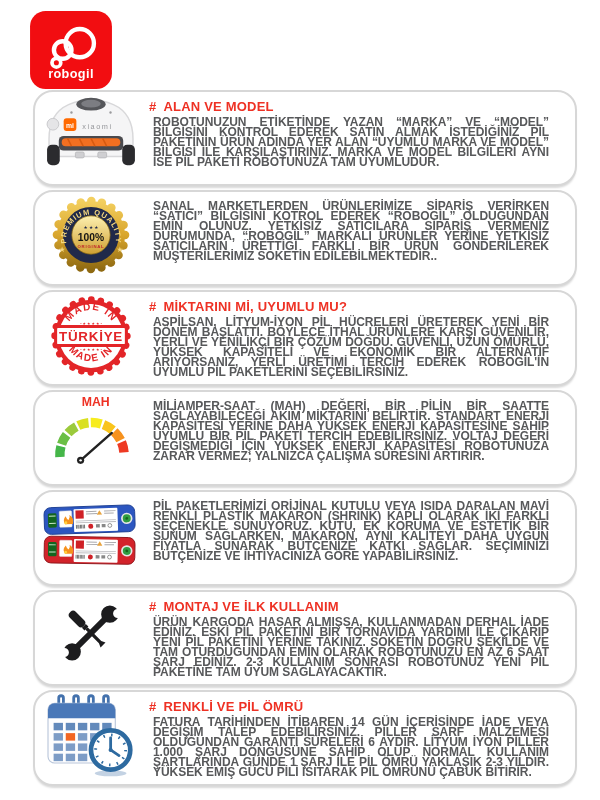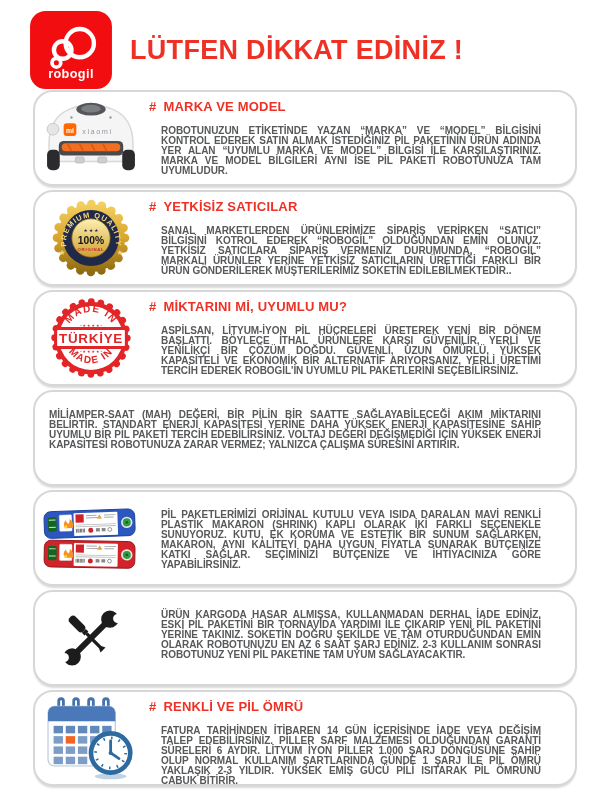--- a/index.html
+++ b/index.html
@@ -10,42 +10,41 @@
   .page-header{display:flex;align-items:center;gap:18px;padding:16px 0 0 30px;height:84px;box-sizing:border-box}
   .logo-svg{display:block}
   .page-title{font-size:27px;font-weight:800;color:#EE3124;letter-spacing:.3px;white-space:nowrap}
   .cards{display:flex;flex-direction:column;gap:4px;margin:6px 0 0 33px;width:544px}
   .card{
     box-sizing:border-box;height:96px;background:#fff;
     border:2px solid #D7D7D7;border-radius:20px;
     box-shadow:0 3px 2px -1px rgba(0,0,0,.15);
     display:flex;overflow:hidden;
   }
-  .icon-box{flex:0 0 112px;width:112px;display:flex;align-items:center;justify-content:center}
+  .icon-box{flex:0 0 112px;width:112px;display:flex;align-items:flex-start;justify-content:center}
   .content{flex:1;padding:6px 22px 0 2px}
   .heading{color:#EE3124;font-size:13px;font-weight:800;letter-spacing:.2px;margin:1px 0 3px 0;white-space:nowrap}
   .hash{margin-right:7px}
   .body-text{
-    margin:12px;font-size:10px;line-height:9.9px;font-weight:700;
+    margin:4px;font-size:12px;line-height:9.9px;font-weight:700;
     color:#57585A;text-align:justify;letter-spacing:-0.05px;
   }
   svg text{font-family:"Liberation Sans",sans-serif}
 </style>
 </head>
 <body>
 
 <div class="page-header">
   <svg class="logo-svg" width="82" height="78" viewBox="0 0 84 80">
     <rect x="0" y="0" width="84" height="80" rx="16" fill="#F20D11"></rect>
     <circle cx="51" cy="33" r="14.5" fill="none" stroke="#fff" stroke-width="4.5"></circle>
     <circle cx="33.5" cy="40" r="9" fill="none" stroke="#fff" stroke-width="4.5"></circle>
     <circle cx="27" cy="53" r="4.5" fill="none" stroke="#fff" stroke-width="3.8"></circle>
     <text x="42" y="69" font-size="13" font-weight="bold" fill="#fff" text-anchor="middle" letter-spacing="0.4">robogil</text>
   </svg>
-  <div class="page-title">LÜTFEN DİKKAT EDİNİZ !</div>
 </div>
 
 <div class="cards">
 
   <div class="card">
     <div class="icon-box">
       <svg width="98" height="82" viewBox="0 0 100 84">
         <path d="M7 62 L7 48 Q7 22 27 13 Q50 3 73 13 Q93 22 93 48 L93 62 Q93 66 88 66 L12 66 Q7 66 7 62 Z" fill="#F5F5F6" stroke="#D8D8DA" stroke-width="1.5"></path>
         <ellipse cx="50" cy="12.5" rx="15" ry="6.5" fill="#55565A"></ellipse>
         <ellipse cx="50" cy="12" rx="10" ry="4" fill="#7C7D82"></ellipse>
@@ -58,21 +57,21 @@
         <rect x="17" y="45" width="66" height="15" rx="5" fill="#4A4A4E"></rect>
         <rect x="20" y="47.5" width="60" height="8" rx="4" fill="#F26F21"></rect>
         <path d="M26 47.5 l4 8 M38 47.5 l4 8 M50 47.5 l4 8 M62 47.5 l4 8" stroke="#D85A10" stroke-width="1.6"></path>
         <rect x="5" y="54" width="13" height="21" rx="5" fill="#2B2B2E"></rect>
         <rect x="82" y="54" width="13" height="21" rx="5" fill="#2B2B2E"></rect>
         <rect x="34" y="61.5" width="9" height="6" rx="1.5" fill="#CFCFD2" stroke="#B5B5B8" stroke-width="0.8"></rect>
         <rect x="57" y="61.5" width="9" height="6" rx="1.5" fill="#CFCFD2" stroke="#B5B5B8" stroke-width="0.8"></rect>
       </svg>
     </div>
     <div class="content">
-      <div class="heading"><span class="hash">#</span><span>MARKA VE MODEL</span></div>
+      <div class="heading"><span class="hash">#</span><span>ALAN VE MODEL</span></div>
       <p class="body-text">ROBOTUNUZUN ETİKETİNDE YAZAN “MARKA” VE “MODEL” BİLGİSİNİ KONTROL EDEREK SATIN ALMAK İSTEDİĞİNİZ PİL PAKETİNİN ÜRÜN ADINDA YER ALAN “UYUMLU MARKA VE MODEL” BİLGİSİ İLE KARŞILAŞTIRINIZ. MARKA VE MODEL BİLGİLERİ AYNI İSE PİL PAKETİ ROBOTUNUZA TAM UYUMLUDUR.</p>
     </div>
   </div>
 
   <div class="card">
     <div class="icon-box">
       <svg width="96" height="86" viewBox="0 0 100 92">
         <defs>
           <linearGradient id="gold1" x1="0" y1="0" x2="0" y2="1">
             <stop offset="0" stop-color="#F3CF5F"></stop>
@@ -91,21 +90,20 @@
         <circle cx="50" cy="46" r="20.5" fill="url(#gold2)" stroke="#8A6A14" stroke-width="0.8"></circle>
         <text font-size="8" font-weight="bold" fill="#F5D87E" letter-spacing="1.1"><textPath href="#arcBadgeTop" startOffset="50%" text-anchor="middle">PREMIUM QUALITY</textPath></text>
         <text x="19" y="64" font-size="8" fill="#F5D87E" text-anchor="middle">★</text>
         <text x="81" y="64" font-size="8" fill="#F5D87E" text-anchor="middle">★</text>
         <text x="50" y="40" font-size="5" fill="#20294A" text-anchor="middle">★ ★ ★</text>
         <text x="50" y="52.5" font-size="11" font-weight="bold" fill="#141414" text-anchor="middle">100%</text>
         <text x="50" y="60" font-size="4.6" font-weight="bold" fill="#C1272D" text-anchor="middle" letter-spacing="0.8">ORIGINAL</text>
       </svg>
     </div>
     <div class="content">
-      <div class="heading"><span class="hash">#</span><span>YETKİSİZ SATICILAR</span></div>
       <p class="body-text">SANAL MARKETLERDEN ÜRÜNLERİMİZE SİPARİŞ VERİRKEN “SATICI” BİLGİSİNİ KOTROL EDEREK “ROBOGİL” OLDUĞUNDAN EMİN OLUNUZ. YETKİSİZ SATICILARA SİPARİŞ VERMENİZ DURUMUNDA, “ROBOGİL” MARKALI ÜRÜNLER YERİNE YETKİSİZ SATICILARIN ÜRETTİĞİ FARKLI BİR ÜRÜN GÖNDERİLEREK MÜŞTERİLERİMİZ SOKETİN EDİLEBİLMEKTEDİR..</p>
     </div>
   </div>
 
   <div class="card">
     <div class="icon-box">
       <svg width="96" height="88" viewBox="0 0 100 92">
         <defs>
           <path id="arcStampTop" d="M 26 34 A 26.5 26.5 0 0 1 74 34"></path>
           <path id="arcStampBot" d="M 25 57 A 28 28 0 0 0 75 57"></path>
@@ -121,20 +119,38 @@
         <text font-size="10.5" font-weight="bold" fill="#E32528" letter-spacing="1.4"><textPath href="#arcStampBot" startOffset="50%" text-anchor="middle">MADE IN</textPath></text>
       </svg>
     </div>
     <div class="content">
       <div class="heading"><span class="hash">#</span><span>MİKTARINI Mİ, UYUMLU MU?</span></div>
       <p class="body-text">ASPİLSAN, LİTYUM-İYON PİL HÜCRELERİ ÜRETEREK YENİ BİR DÖNEM BAŞLATTI. BÖYLECE İTHAL ÜRÜNLERE KARŞI GÜVENİLİR, YERLİ VE YENİLİKÇİ BİR ÇÖZÜM DOĞDU. GÜVENLİ, UZUN ÖMÜRLÜ, YÜKSEK KAPASİTELİ VE EKONOMİK BİR ALTERNATİF ARIYORSANIZ, YERLİ ÜRETİMİ TERCİH EDEREK ROBOGİL'İN UYUMLU PİL PAKETLERİNİ SEÇEBİLİRSİNİZ.</p>
     </div>
   </div>
 
   <div class="card">
+    <div class="icon-box">
+      <svg width="104" height="80" viewBox="0 0 110 84">
+        <text x="60" y="15" font-size="13" font-weight="bold" fill="#EE3124" text-anchor="middle">MAH</text>
+        <g transform="translate(8,6)" stroke-width="10" fill="none">
+          <path d="M 14.1 62.4 A 34 34 0 0 1 15.2 51.2" stroke="#45B649"></path>
+          <path d="M 15.9 48.9 A 34 34 0 0 1 21.2 39.1" stroke="#6ABF45"></path>
+          <path d="M 22.7 37.2 A 34 34 0 0 1 31.5 30.3" stroke="#9BCA3C"></path>
+          <path d="M 33.6 29.2 A 34 34 0 0 1 44.4 26.2" stroke="#D9E021"></path>
+          <path d="M 46.8 26.0 A 34 34 0 0 1 57.9 27.5" stroke="#F7EC1E"></path>
+          <path d="M 60.2 28.2 A 34 34 0 0 1 69.9 34.0" stroke="#F9C41B"></path>
+          <path d="M 71.6 35.5 A 34 34 0 0 1 78.3 44.6" stroke="#F6921E"></path>
+          <path d="M 79.3 46.7 A 34 34 0 0 1 81.9 57.6" stroke="#EE3A24"></path>
+        </g>
+        <line x1="44" y1="72" x2="77" y2="43" stroke="#222" stroke-width="2.6" stroke-linecap="round"></line>
+        <circle cx="44" cy="72" r="3.8" fill="#222"></circle>
+        <circle cx="44" cy="72" r="1.3" fill="#fff"></circle>
+      </svg>
+    </div>
     <div class="content">
       <p class="body-text">MİLİAMPER-SAAT (MAH) DEĞERİ, BİR PİLİN BİR SAATTE SAĞLAYABİLECEĞİ AKIM MİKTARINI BELİRTİR. STANDART ENERJİ KAPASİTESİ YERİNE DAHA YÜKSEK ENERJİ KAPASİTESİNE SAHİP UYUMLU BİR PİL PAKETİ TERCİH EDEBİLİRSİNİZ. VOLTAJ DEĞERİ DEĞİŞMEDİĞİ İÇİN YÜKSEK ENERJİ KAPASİTESİ ROBOTUNUZA ZARAR VERMEZ; YALNIZCA ÇALIŞMA SÜRESİNİ ARTIRIR.</p>
     </div>
   </div>
 
   <div class="card">
     <div class="icon-box">
       <svg width="100" height="84" viewBox="0 0 104 88">
         <g transform="rotate(-2 50 29)">
           <rect x="3" y="15" width="95" height="28" rx="7" fill="#2C56C0" stroke="#1D3F93"></rect>
@@ -208,20 +224,21 @@
           <rect x="39" y="79" width="9" height="7" rx="2" fill="#fff"></rect>
         </g>
         <g transform="rotate(-45 50 44)">
           <rect x="45.5" y="12" width="9" height="21" rx="4" fill="#1C1C1E"></rect>
           <rect x="47" y="33" width="6" height="4" fill="#1C1C1E"></rect>
           <path d="M48.2 37 h3.6 v21 l2 4.5 h-7.6 l2 -4.5 z" fill="#1C1C1E"></path>
         </g>
       </svg>
     </div>
     <div class="content">
+      <div class="heading"><span class="hash">#</span><span>MONTAJ VE İLK KULLANIM</span></div>
       <p class="body-text">ÜRÜN KARGODA HASAR ALMIŞSA, KULLANMADAN DERHAL İADE EDİNİZ. ESKİ PİL PAKETİNİ BİR TORNAVİDA YARDIMI İLE ÇIKARIP YENİ PİL PAKETİNİ YERİNE TAKINIZ. SOKETİN DOĞRU ŞEKİLDE VE TAM OTURDUĞUNDAN EMİN OLARAK ROBOTUNUZU EN AZ 6 SAAT ŞARJ EDİNİZ. 2-3 KULLANIM SONRASI ROBOTUNUZ YENİ PİL PAKETİNE TAM UYUM SAĞLAYACAKTIR.</p>
     </div>
   </div>
 
   <div class="card">
     <div class="icon-box">
       <svg width="100" height="86" viewBox="0 0 104 92">
         <g>
           <rect x="17.5" y="4" width="5" height="13" rx="2.5" fill="none" stroke="#4472AD" stroke-width="3"></rect>
           <rect x="33.5" y="4" width="5" height="13" rx="2.5" fill="none" stroke="#4472AD" stroke-width="3"></rect>

